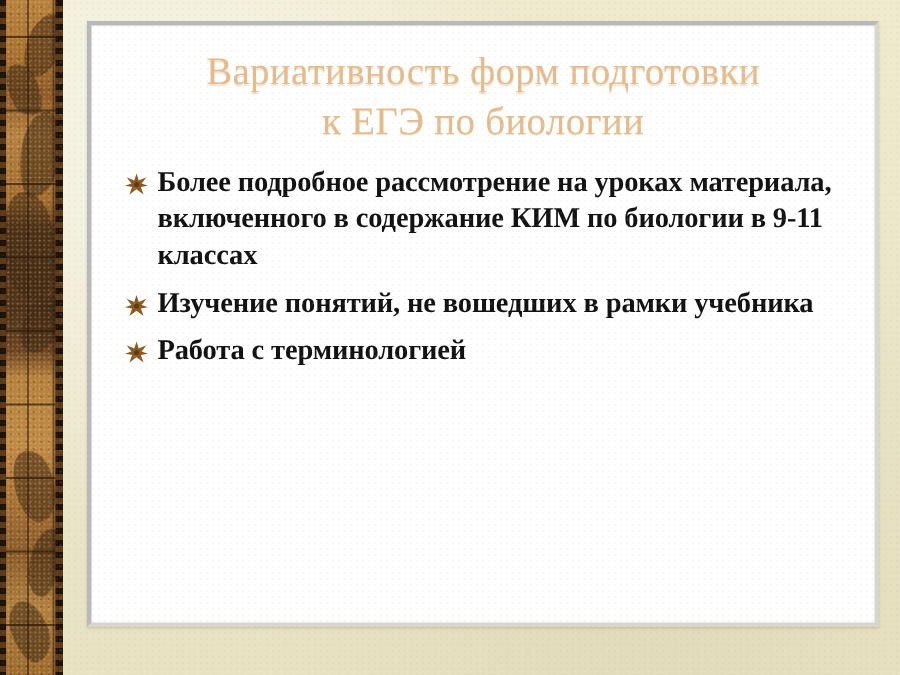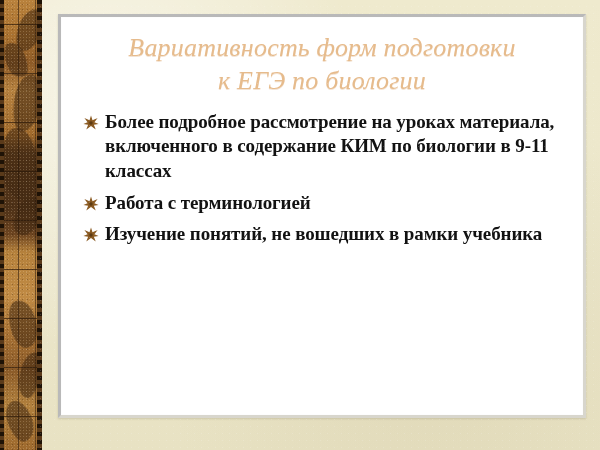--- a/index.html
+++ b/index.html
@@ -128,21 +128,20 @@
     box-shadow:
       inset 0 0 0 1px #fdfdfd,
       0 1px 2px rgba(120,112,80,0.25);
   }
 
   
   .title {
     margin: 0;
     padding: 14px 24px 0 24px;
     text-align: center;
-    font-style: italic;
     font-weight: 400;
     font-size: 26px;
     line-height: 1.28;
     letter-spacing: 0.2px;
     color: #e6bb8c;
     text-shadow: 0 1px 0 rgba(220,175,130,0.35);
     white-space: pre-line;
   }
 
   
@@ -218,30 +217,30 @@
 
       <li class="bullet-item">
         <span class="bullet-marker">
           <svg width="16" height="16" viewBox="0 0 16 16" aria-hidden="true">
             <g fill="#8a5a22">
               <path d="M8 0.6 L9.5 5.3 L14.6 3.1 L11.4 7.3 L15.6 8.9 L10.9 9.7 L12.7 14.6 L8 11.1 L3.3 14.6 L5.1 9.7 L0.4 8.9 L4.6 7.3 L1.4 3.1 L6.5 5.3 Z"></path>
             </g>
             <circle cx="8" cy="8" r="1.7" fill="#5d3a12"></circle>
           </svg>
         </span>
-        <span class="bullet-text">Работа с терминологией</span>
+        <span class="bullet-text">Изучение понятий, не вошедших в рамки учебника</span>
       </li>
 
       <li class="bullet-item">
         <span class="bullet-marker">
           <svg width="16" height="16" viewBox="0 0 16 16" aria-hidden="true">
             <g fill="#8a5a22">
               <path d="M8 0.6 L9.5 5.3 L14.6 3.1 L11.4 7.3 L15.6 8.9 L10.9 9.7 L12.7 14.6 L8 11.1 L3.3 14.6 L5.1 9.7 L0.4 8.9 L4.6 7.3 L1.4 3.1 L6.5 5.3 Z"></path>
             </g>
             <circle cx="8" cy="8" r="1.7" fill="#5d3a12"></circle>
           </svg>
         </span>
-        <span class="bullet-text">Изучение понятий, не вошедших в рамки учебника</span>
+        <span class="bullet-text">Работа с терминологией</span>
       </li>
 
     </ul>
   </div>
 </div>
 
 </body></html>

